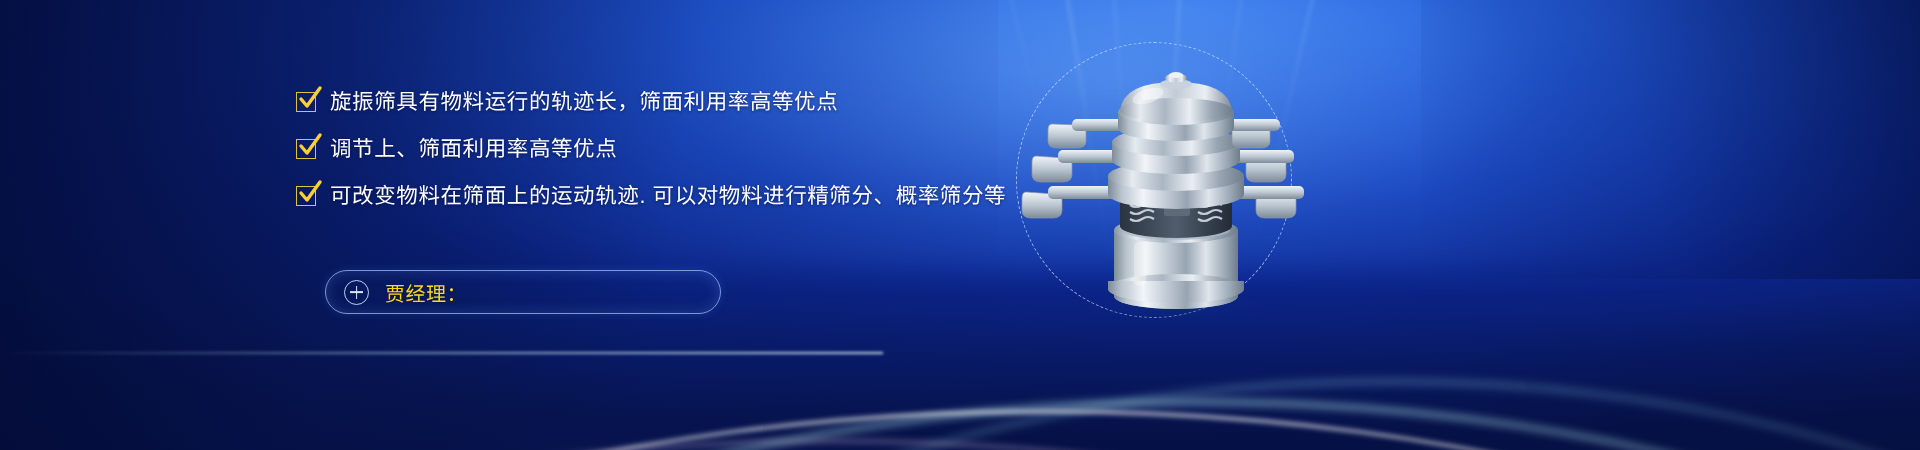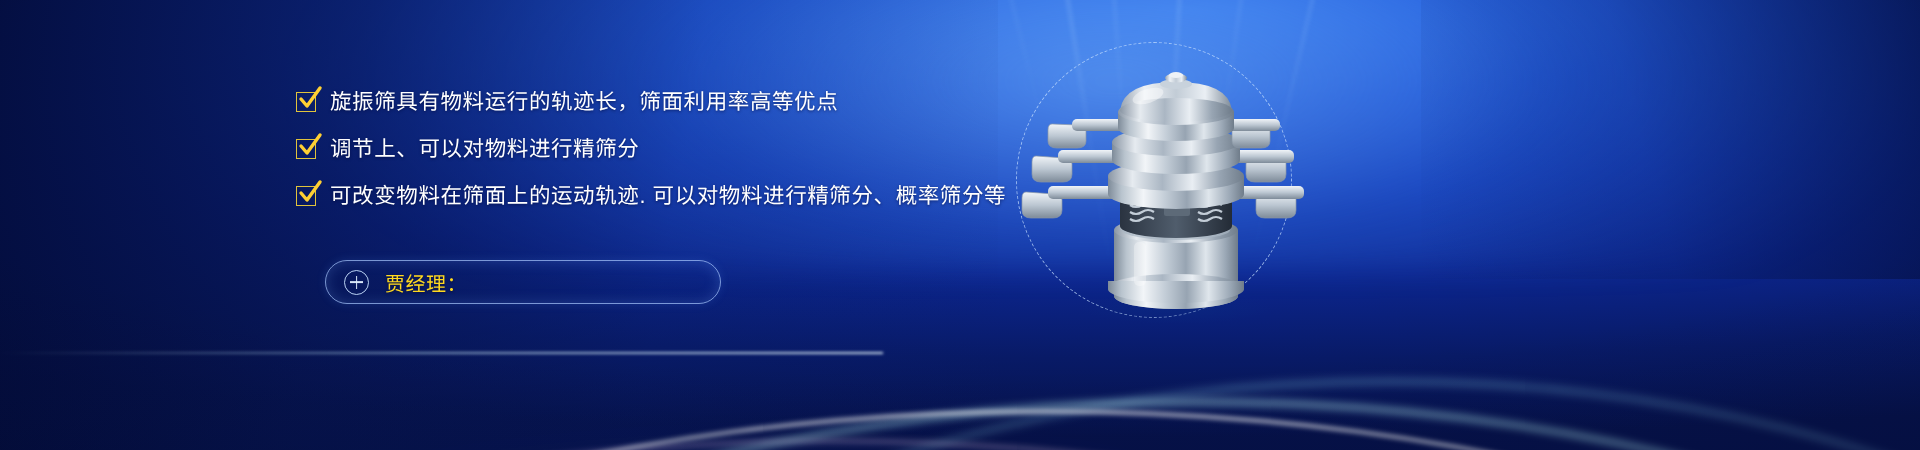--- a/index.html
+++ b/index.html
@@ -171,21 +171,21 @@
     line-height:28px;
     color:#ffffff;
     letter-spacing:.6px;
     white-space:nowrap;
     text-shadow:0 1px 3px rgba(0,10,60,.65);
     font-weight:400;
   }
 
   
   .contact{
-    position:absolute; left:325px; top:260px;
+    position:absolute; left:325px; top:270px;
     width:396px; height:44px;
     border:1.4px solid rgba(168,200,255,.72);
     border-radius:24px;
     display:flex; align-items:center;
     padding-left:18px;
     box-shadow:0 0 14px rgba(120,175,255,.22) inset, 0 0 10px rgba(90,150,255,.16);
   }
   .plus-icon{
     width:25px; height:25px; flex:0 0 25px;
     border:1.5px solid rgba(200,225,255,.92);
@@ -385,21 +385,21 @@
         <span class="bullet-text">旋振筛具有物料运行的轨迹长，筛面利用率高等优点</span>
       </div>
 
       <div class="bullet">
         <span class="check">
           <span class="box"></span>
           <svg viewBox="0 0 26 26">
               <path d="M4 12 L10 19 L23 1" fill="none" stroke="#ffd033" stroke-width="3.4" stroke-linecap="round" stroke-linejoin="round"></path>
             </svg>
         </span>
-        <span class="bullet-text">调节上、可以对物料进行精筛分</span>
+        <span class="bullet-text">调节上、筛面利用率高等优点</span>
       </div>
 
       <div class="bullet">
         <span class="check">
           <span class="box"></span>
           <svg viewBox="0 0 26 26">
               <path d="M4 12 L10 19 L23 1" fill="none" stroke="#ffd033" stroke-width="3.4" stroke-linecap="round" stroke-linejoin="round"></path>
             </svg>
         </span>
         <span class="bullet-text">可改变物料在筛面上的运动轨迹. 可以对物料进行精筛分、概率筛分等</span>

